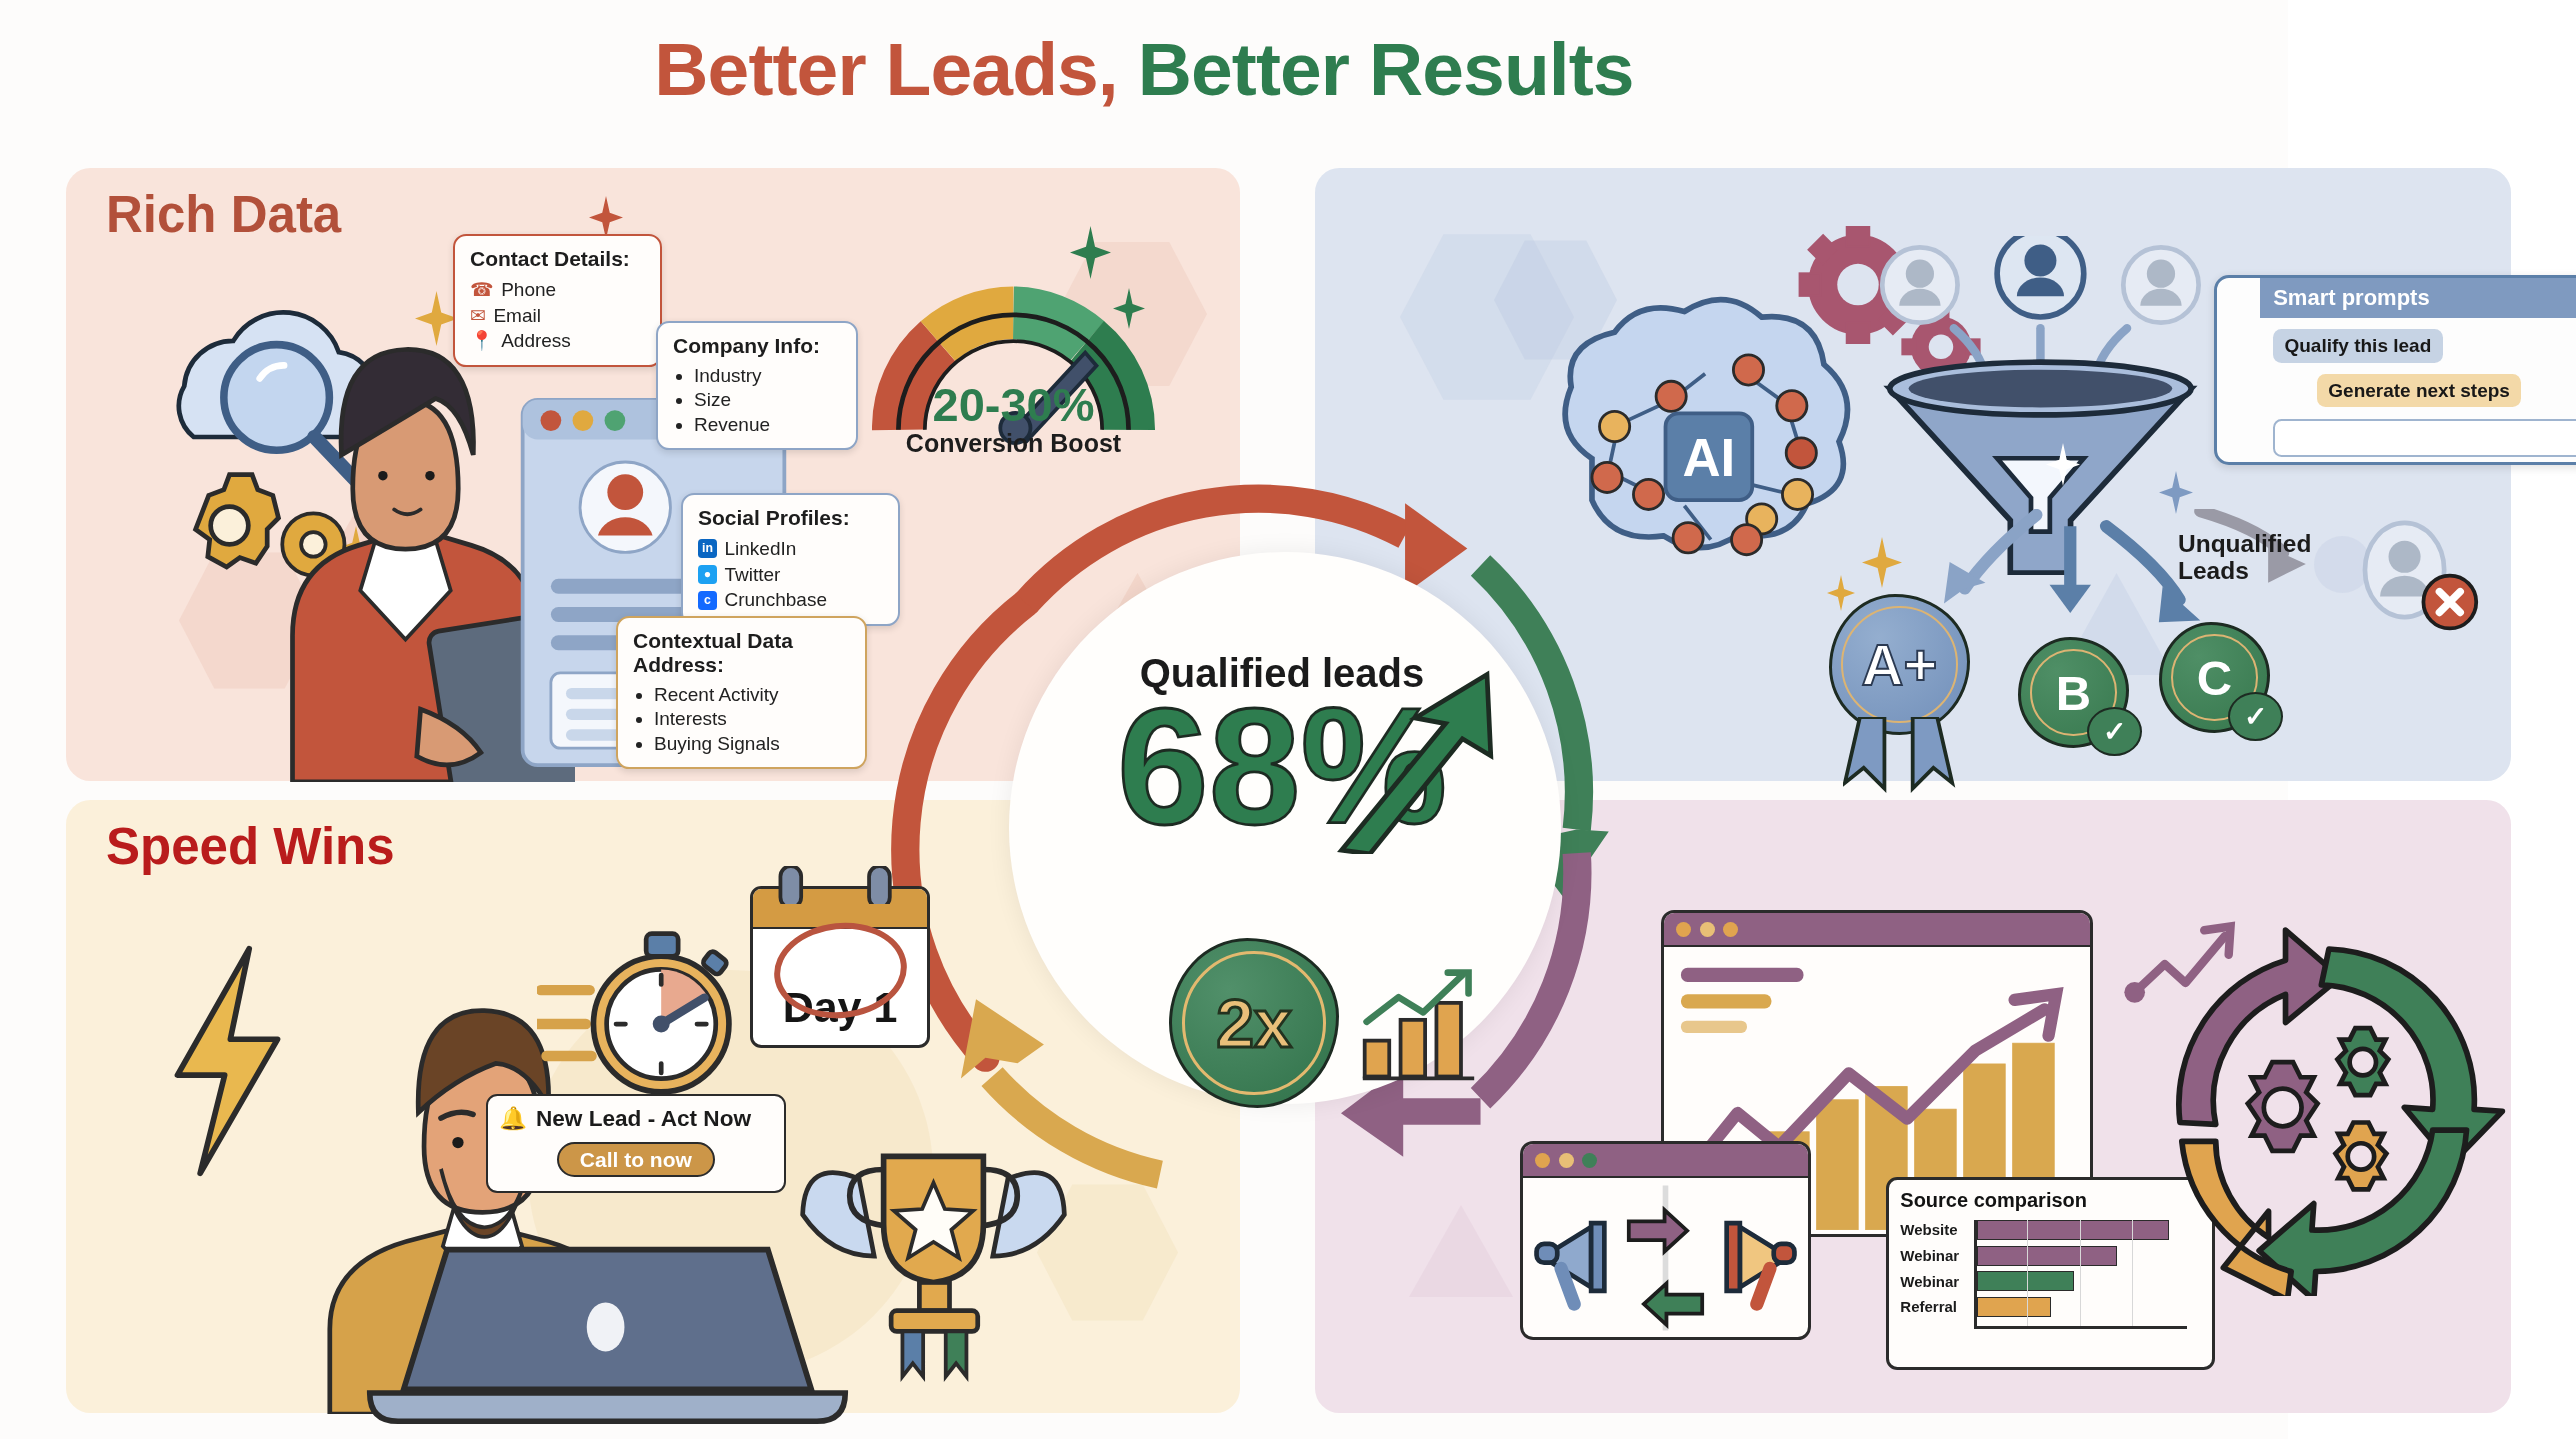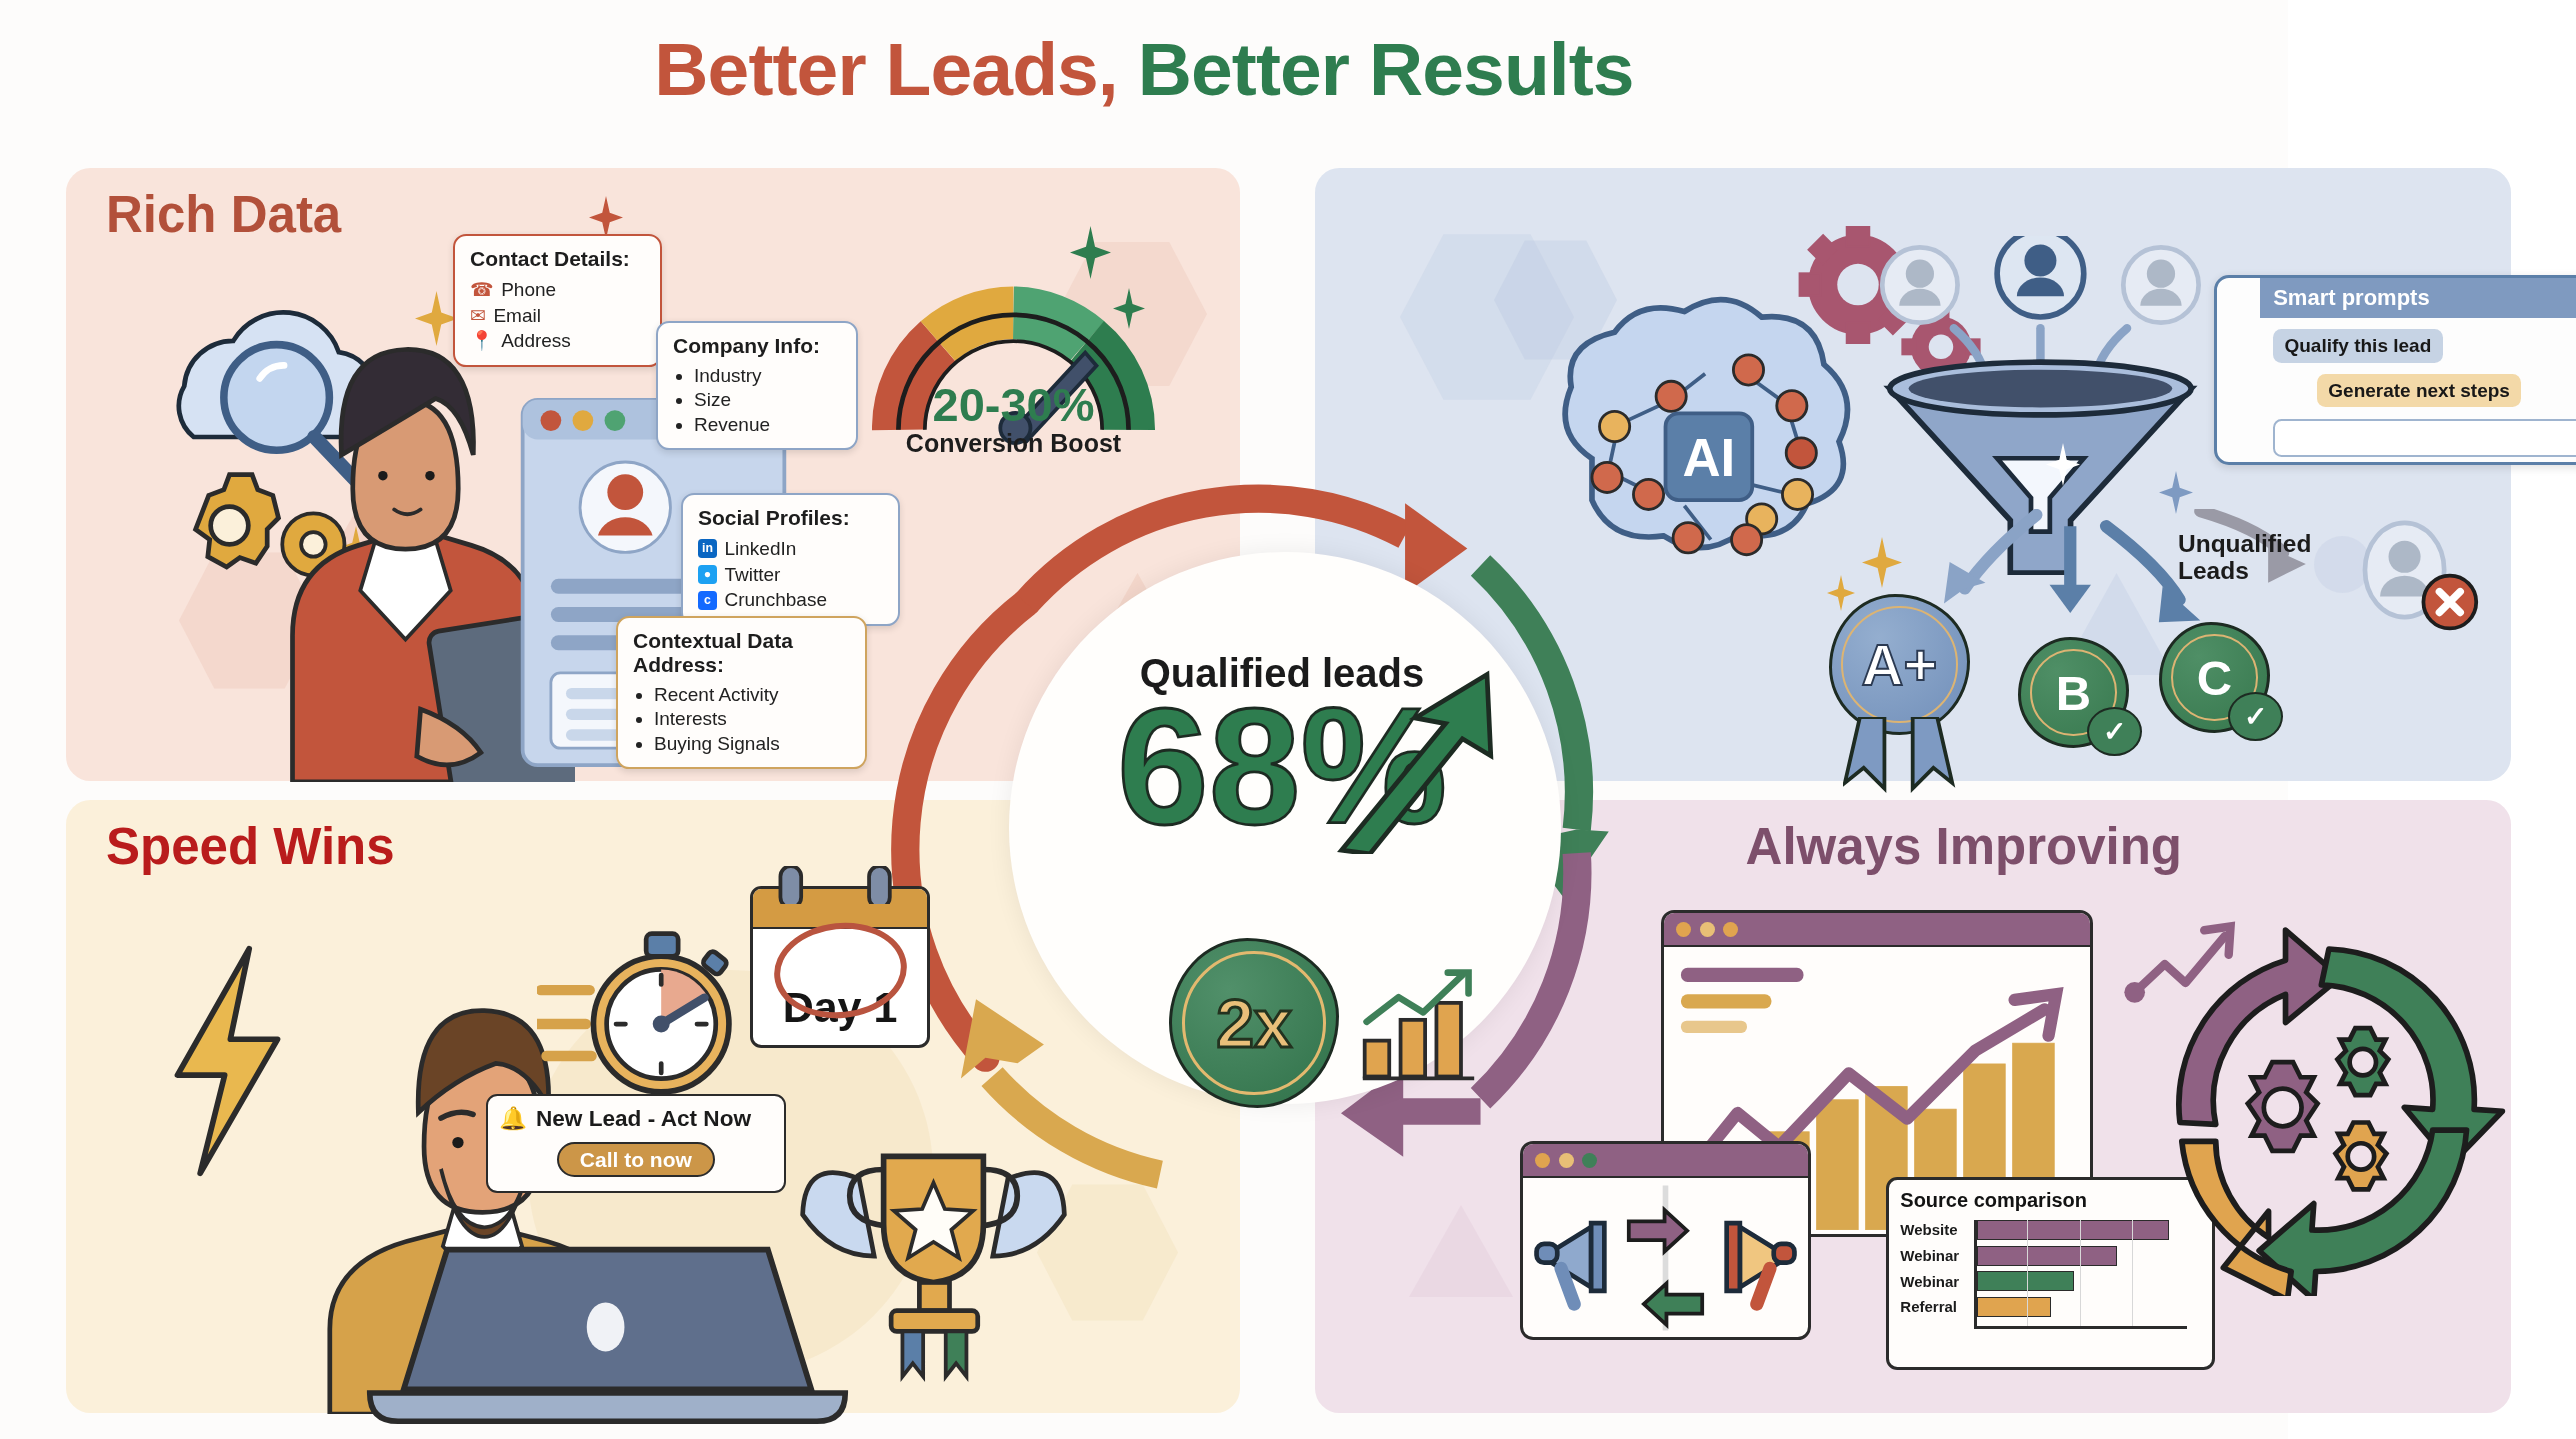--- a/index.html
+++ b/index.html
@@ -153,21 +153,20 @@
   <div class="quad q-bl">
     <div class="circ" style="left:462px;top:170px;width:405px;height:405px;color:#edd6a8;"></div>
     <div class="hexa" style="left:971px;top:377px;width:141px;height:151px;color:#edd6a8;"></div>
   </div>
   <div class="quad q-br">
     <div class="tri" style="left:94px;top:405px;width:104px;height:92px;color:#ddc2d3;"></div>
   </div>
 
   <div class="qtitle qt-tl">Rich Data</div>
   <div class="qtitle qt-bl">Speed Wins</div>
-  <div class="qtitle qt-br">Always Improving</div>
 
   <svg class="art" style="left:118px;top:273px;" width="321" height="311" viewBox="0 0 340 330">
     <path d="M70 120 a52 52 0 0 1 52-48 a62 62 0 0 1 112 12 a46 46 0 0 1 6 90 H80 a42 42 0 0 1-10-54 z" fill="#d6e2f3" stroke="#1d2b3a" stroke-width="5"></path>
     <circle cx="168" cy="132" r="56" fill="#c3d6ef" stroke="#3f5e86" stroke-width="8"></circle>
     <path d="M150 112 a30 30 0 0 1 26-14" fill="none" stroke="#fff" stroke-width="7" stroke-linecap="round"></path>
     <line x1="208" y1="174" x2="252" y2="220" stroke="#3f5e86" stroke-width="15" stroke-linecap="round"></line>
     <g fill="#e0a93f" stroke="#2b2b2b" stroke-width="5">
       <path d="M96 236 l16-6 6-16 h24 l6 16 16 6 6 24 -12 12 0 18 -12 18 -17-6 -14 10 -20-11 2-18 -15-11 z"></path>
     </g>
     <circle cx="118" cy="268" r="20" fill="#fbf0da" stroke="#2b2b2b" stroke-width="5"></circle>

